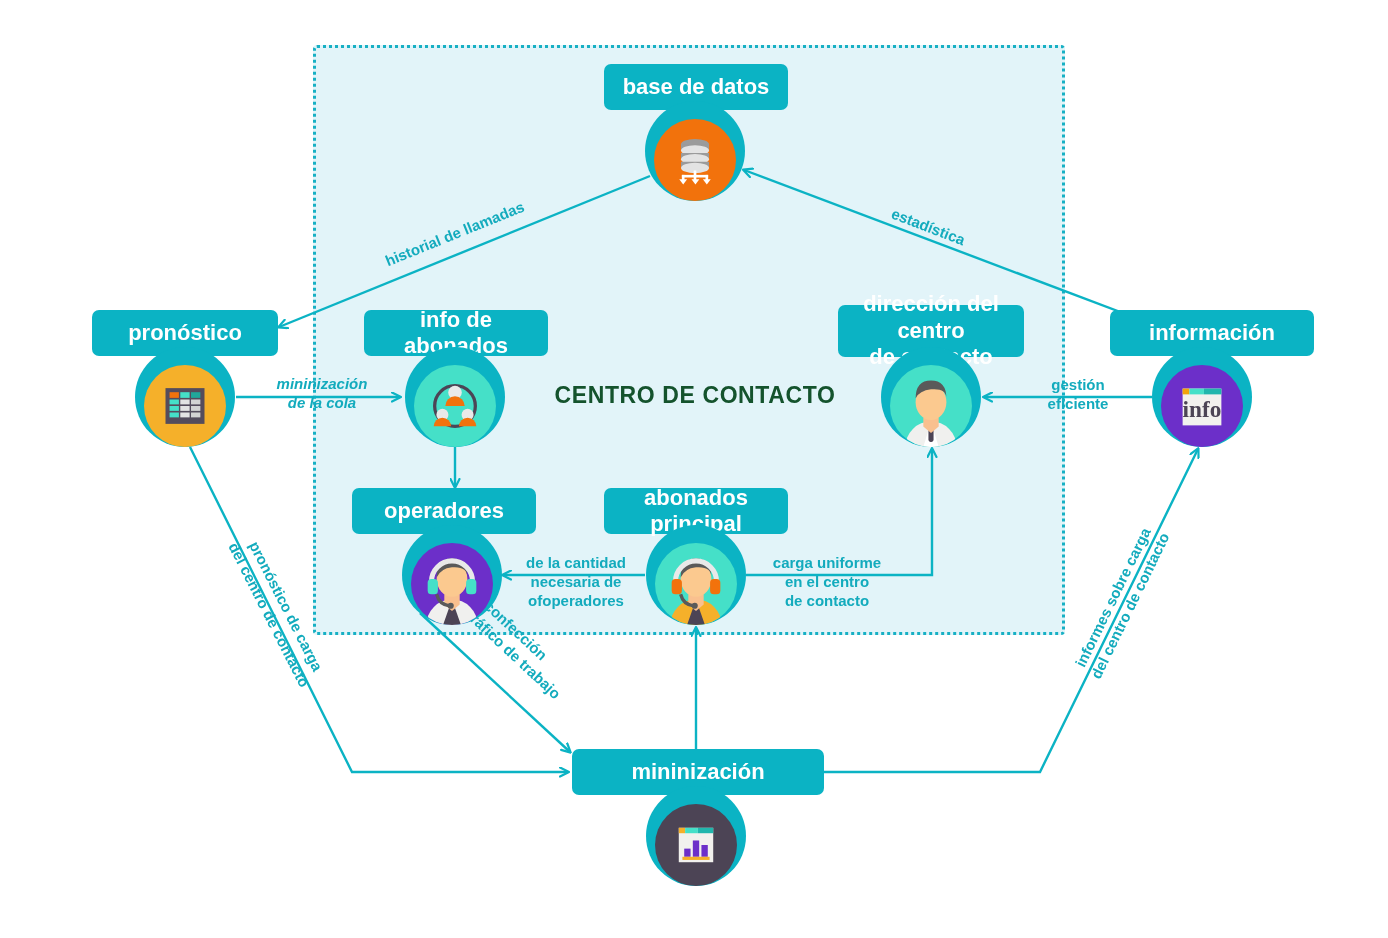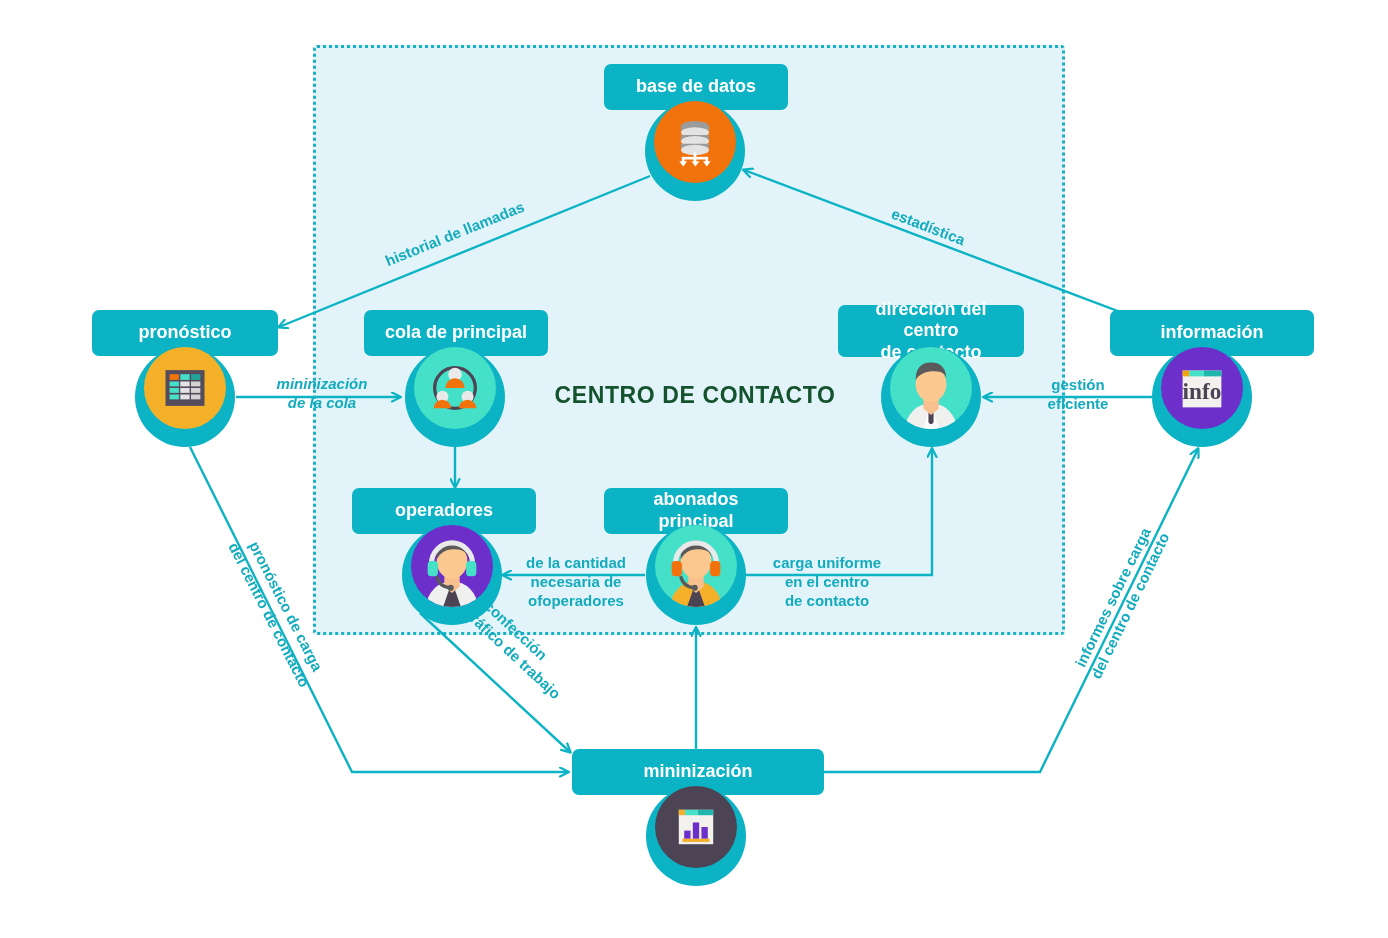--- a/index.html
+++ b/index.html
@@ -36,37 +36,37 @@
   
   #wires{position:absolute;left:0;top:0;width:1388px;height:938px;}
 
   
   .node{position:absolute;}
   .chip{
     position:absolute;
     background:#0bb3c4;
     border-radius:7px;
     color:#ffffff;
-    font-size:18px;
+    font-size:22px;
     font-weight:bold;
     display:flex;
     align-items:center;
     justify-content:center;
     text-align:center;
     line-height:1.2;
     padding:0 14px;
     box-sizing:border-box;
     white-space:pre-line;
   }
   .ring{
     position:absolute;
     border-radius:50%;
     background:#0bb3c4;
     display:flex;
-    align-items:flex-start;
+    align-items:flex-end;
     justify-content:center;
   }
   .disc{
     border-radius:50%;
     display:flex;
     align-items:center;
     justify-content:center;
     overflow:hidden;
     position:relative;
   }
@@ -194,21 +194,21 @@
           <rect x="39.4" y="32" width="11.5" height="6" fill="#d3d3d3"></rect>
           <rect x="13" y="40" width="11.5" height="6" fill="#45e0c8"></rect>
           <rect x="26.2" y="40" width="11.5" height="6" fill="#e3e3e3"></rect>
           <rect x="39.4" y="40" width="11.5" height="6" fill="#d3d3d3"></rect>
         </svg>
       </div>
     </div>
   </div>
 
   <div class="node">
-    <div class="chip" style="left:364px;top:310px;width:184px;height:46px;">cola de principal</div>
+    <div class="chip" style="left:364px;top:310px;width:184px;height:46px;">info de abonados</div>
     <div class="ring" style="left:405px;top:347px;width:100px;height:100px;">
       <div class="disc" style="width:82px;height:82px;background:#45e0c8;">
         <svg viewBox="0 0 64 64" width="62" height="62" aria-hidden="true">
           <circle cx="32" cy="32" r="21" fill="none" stroke="#4c4455" stroke-width="3.4"></circle>
           <g>
             <circle cx="32" cy="18" r="7" fill="#e9e9e9"></circle>
             <path d="M22,32 a10,10 0 0 1 20,0 Z" fill="#f2720c"></path>
           </g>
           <g>
             <circle cx="19" cy="41" r="6.2" fill="#e9e9e9"></circle>

